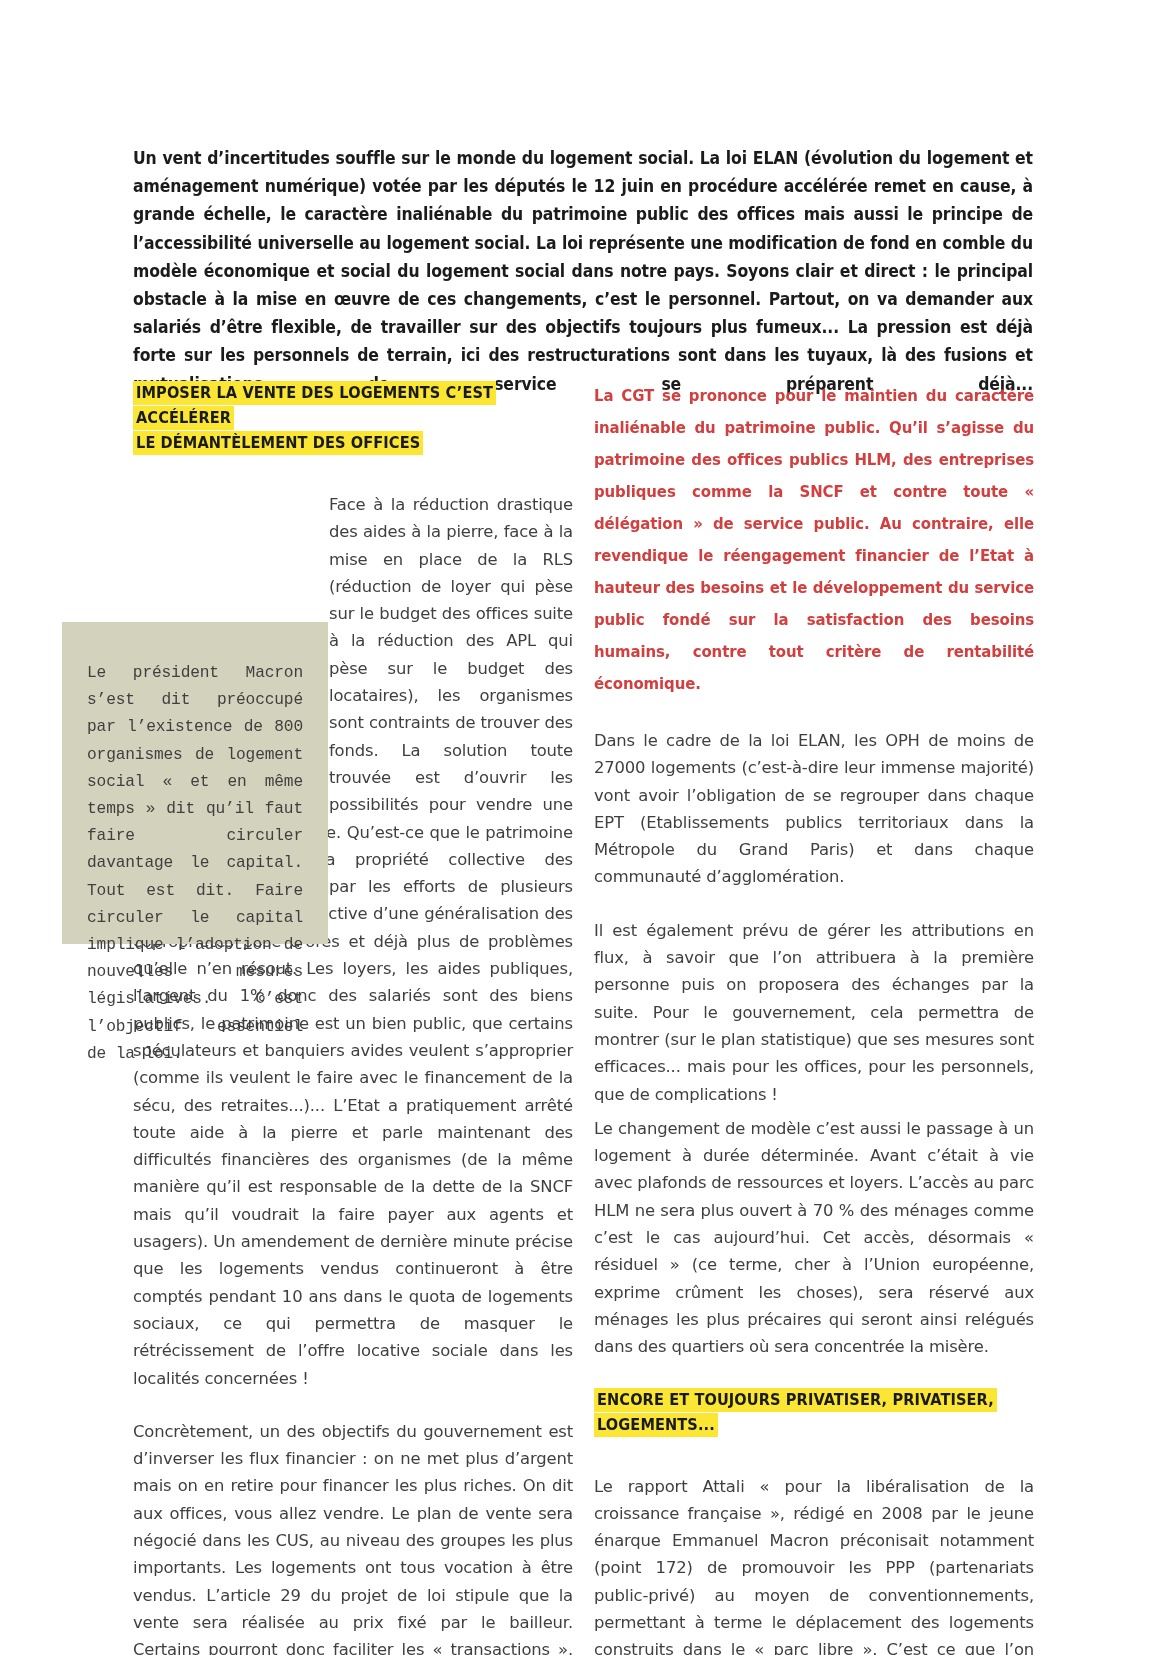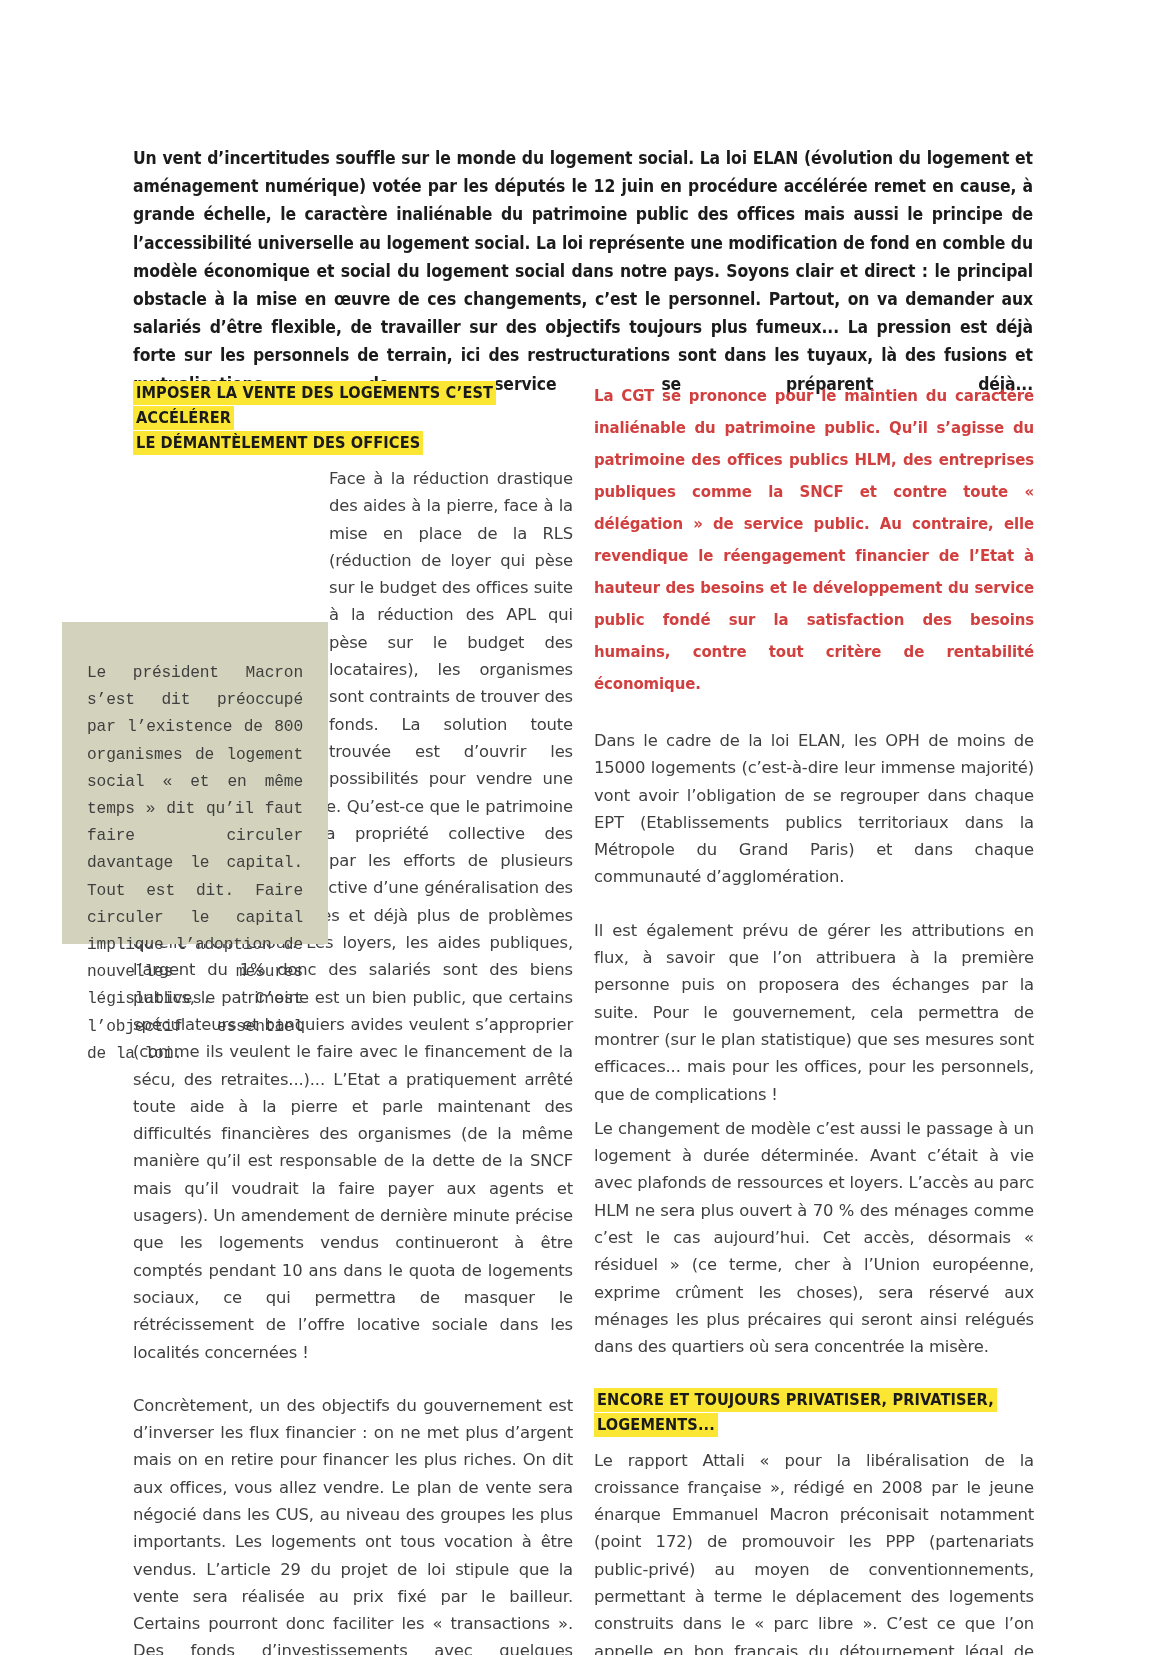--- a/index.html
+++ b/index.html
@@ -55,21 +55,21 @@
   .col-right { left: 594px; }
 
   
   .heading {
     font-family: "DejaVu Sans Condensed", "Liberation Sans Narrow", "Liberation Sans", sans-serif;
     font-size: 16.2px;
     font-weight: bold;
     line-height: 25px;
     color: #1a1a1a;
     letter-spacing: 0.1px;
-    margin: 0 0 10px 0;
+    margin: 0 0 36px 0;
   }
   .heading span.hl {
     background: #fbe733;
     box-decoration-break: clone;
     -webkit-box-decoration-break: clone;
     padding: 2px 3px 3px 3px;
     line-height: 25px;
   }
 
   
@@ -154,21 +154,21 @@
 
   <div class="quote-box">
     <div class="quote-text">Le président Macron s’est dit préoccupé par l’existence de 800 organismes de logement social « et en même temps » dit qu’il faut faire circuler davantage le capital. Tout est dit. Faire circuler le capital implique l’adoption de nouvelles mesures législatives.  C’est l’objectif essentiel de la loi.</div>
   </div>
 
   <div class="col col-right">
 
     <p class="red-statement">La CGT se prononce pour le maintien du caractère inaliénable du patrimoine public. Qu’il s’agisse du patrimoine des offices publics HLM, des entreprises publiques comme la SNCF et contre toute « délégation » de service public. Au contraire, elle revendique le réengagement financier de l’Etat à hauteur des besoins et le développement du service public fondé sur la satisfaction des besoins humains, contre tout critère de rentabilité économique.</p>
 
 
-    <p class="body-text">Dans le cadre de la loi ELAN, les OPH de moins de 15000 logements (c’est-à-dire leur immense majorité) vont avoir l’obligation de se regrouper dans chaque EPT (Etablissements publics territoriaux dans la Métropole du Grand Paris) et dans chaque communauté d’agglomération.</p>
+    <p class="body-text">Dans le cadre de la loi ELAN, les OPH de moins de 27000 logements (c’est-à-dire leur immense majorité) vont avoir l’obligation de se regrouper dans chaque EPT (Etablissements publics territoriaux dans la Métropole du Grand Paris) et dans chaque communauté d’agglomération.</p>
 
 
     <p class="body-text tight">Il est également prévu de gérer les attributions en flux, à savoir que l’on attribuera à la première personne puis on proposera des échanges par la suite. Pour le gouvernement, cela permettra de montrer (sur le plan statistique) que ses mesures sont efficaces... mais pour les offices, pour les personnels, que de complications !</p>
 
     <p class="body-text">Le changement de modèle c’est aussi le passage à un logement à durée déterminée. Avant c’était à vie avec plafonds de ressources et loyers. L’accès au parc HLM ne sera plus ouvert à 70 % des ménages comme c’est le cas aujourd’hui. Cet accès, désormais « résiduel » (ce terme, cher à l’Union européenne, exprime crûment les choses), sera réservé aux ménages les plus précaires qui seront ainsi relégués dans des quartiers où sera concentrée la misère.</p>
 
     <div class="heading">
       <span class="hl">ENCORE ET TOUJOURS PRIVATISER, PRIVATISER,</span><br>
       <span class="hl">LOGEMENTS...</span>
     </div>

